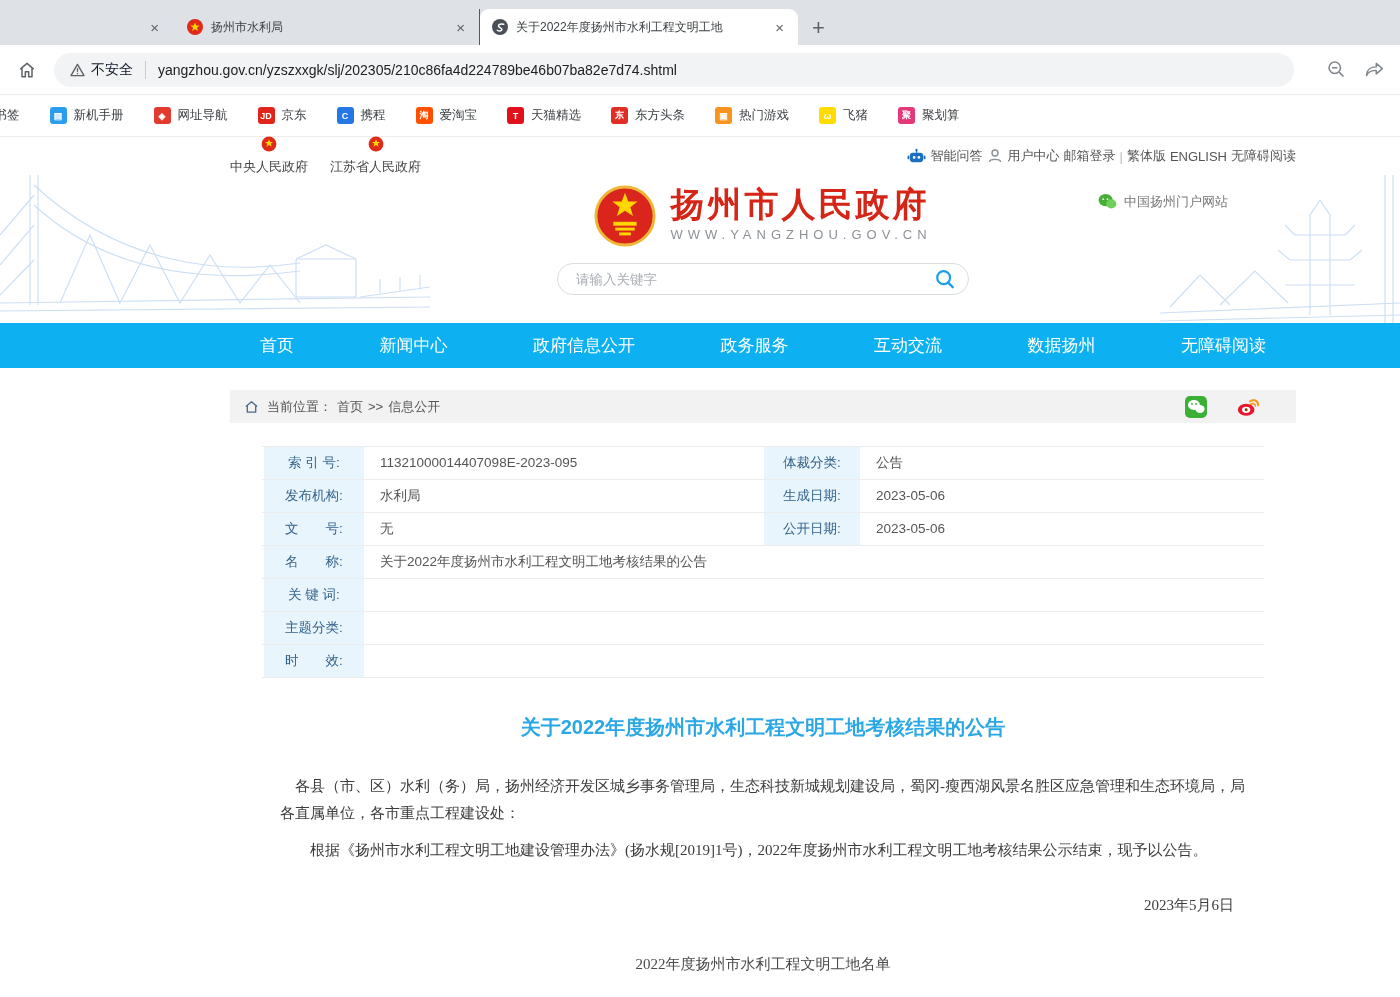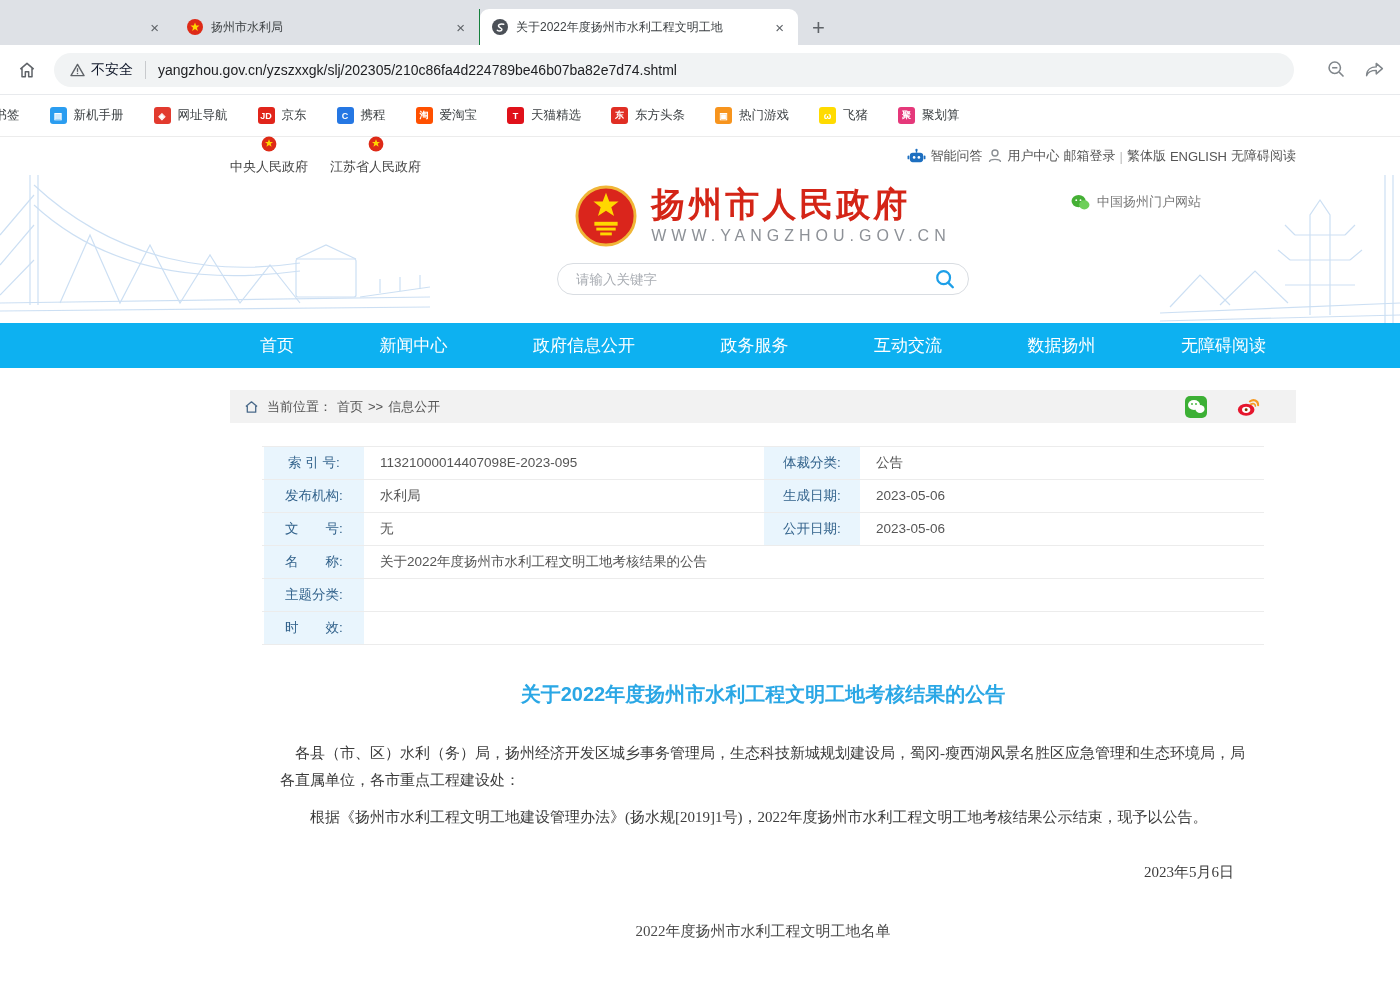--- a/index.html
+++ b/index.html
@@ -47,22 +47,22 @@
 
   
   .banner { height:148px; position:relative; background:#fff; overflow:hidden; }
   .deco { position:absolute; top:0; height:148px; pointer-events:none; opacity:.9; }
   .deco-left { left:0; } .deco-right { right:0; }
   .logo-row { position:absolute; left:0; top:10px; width:100%; }
   .logo-wrap { width:1066px; margin-left:230px; position:relative; display:flex; justify-content:center; }
   .logo-group { display:flex; align-items:flex-start; gap:14px; }
   .site-title { font-size:34px; font-weight:bold; color:#d42517; letter-spacing:3px; line-height:1.15;
                 font-family:"Liberation Serif", serif; }
-  .site-url { font-size:16px; color:#8d9197; letter-spacing:5px; margin-top:3px; }
-  .portal { position:absolute; right:95px; top:8px; display:flex; align-items:center; gap:7px; }
+  .site-url { font-size:13px; color:#8d9197; letter-spacing:5px; margin-top:3px; }
+  .portal { position:absolute; right:68px; top:8px; display:flex; gap:7px; }
   .portal-label { font-size:13px; color:#777; }
   .search-row { position:absolute; left:0; top:88px; width:100%; }
   .search-wrap { width:1066px; margin-left:230px; display:flex; justify-content:center; }
   .search-box { width:412px; height:32px; border:1px solid #d9dde2; border-radius:16px; background:#fff;
                 display:flex; align-items:center; padding:0 12px 0 18px; }
   .search-box input { flex:1; border:none; outline:none; font-size:13.5px; color:#333; background:transparent;
                       font-family:"Liberation Sans", sans-serif; }
   .search-box input::placeholder { color:#a9adb3; }
 
   
@@ -386,20 +386,24 @@
       <span class="mlabel">文　　号:</span>
       <span class="mval">无</span>
       <span class="mlabel">公开日期:</span>
       <span class="mval">2023-05-06</span>
     </div>
     <div class="mrow one">
       <span class="mlabel">名　　称:</span>
       <span class="mval">关于2022年度扬州市水利工程文明工地考核结果的公告</span>
     </div>
     <div class="mrow one">
+      <span class="mlabel">关 键 词:</span>
+      <span class="mval"></span>
+    </div>
+    <div class="mrow one">
       <span class="mlabel">主题分类:</span>
       <span class="mval"></span>
     </div>
     <div class="mrow one">
       <span class="mlabel">时　　效:</span>
       <span class="mval"></span>
     </div>
   </div>
 
   <div class="art-title">关于2022年度扬州市水利工程文明工地考核结果的公告</div>

